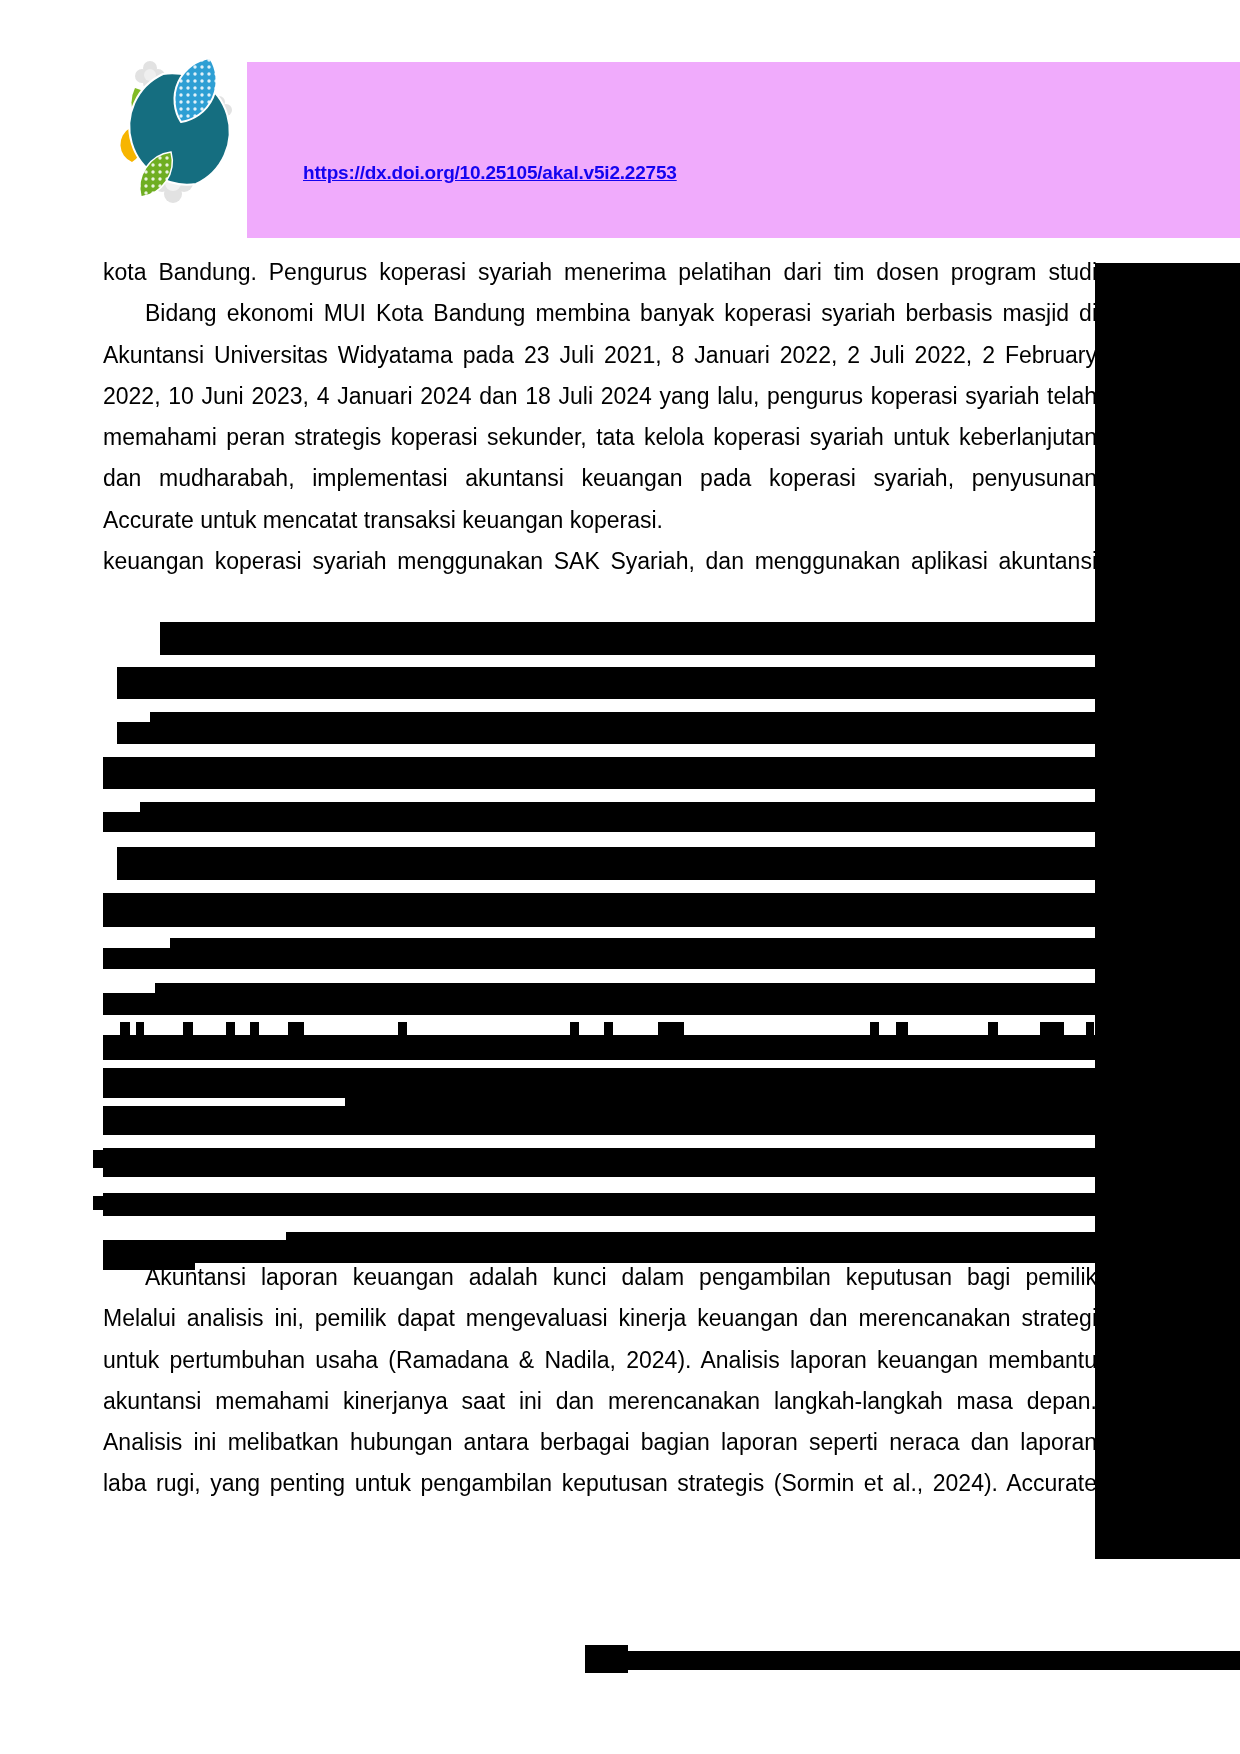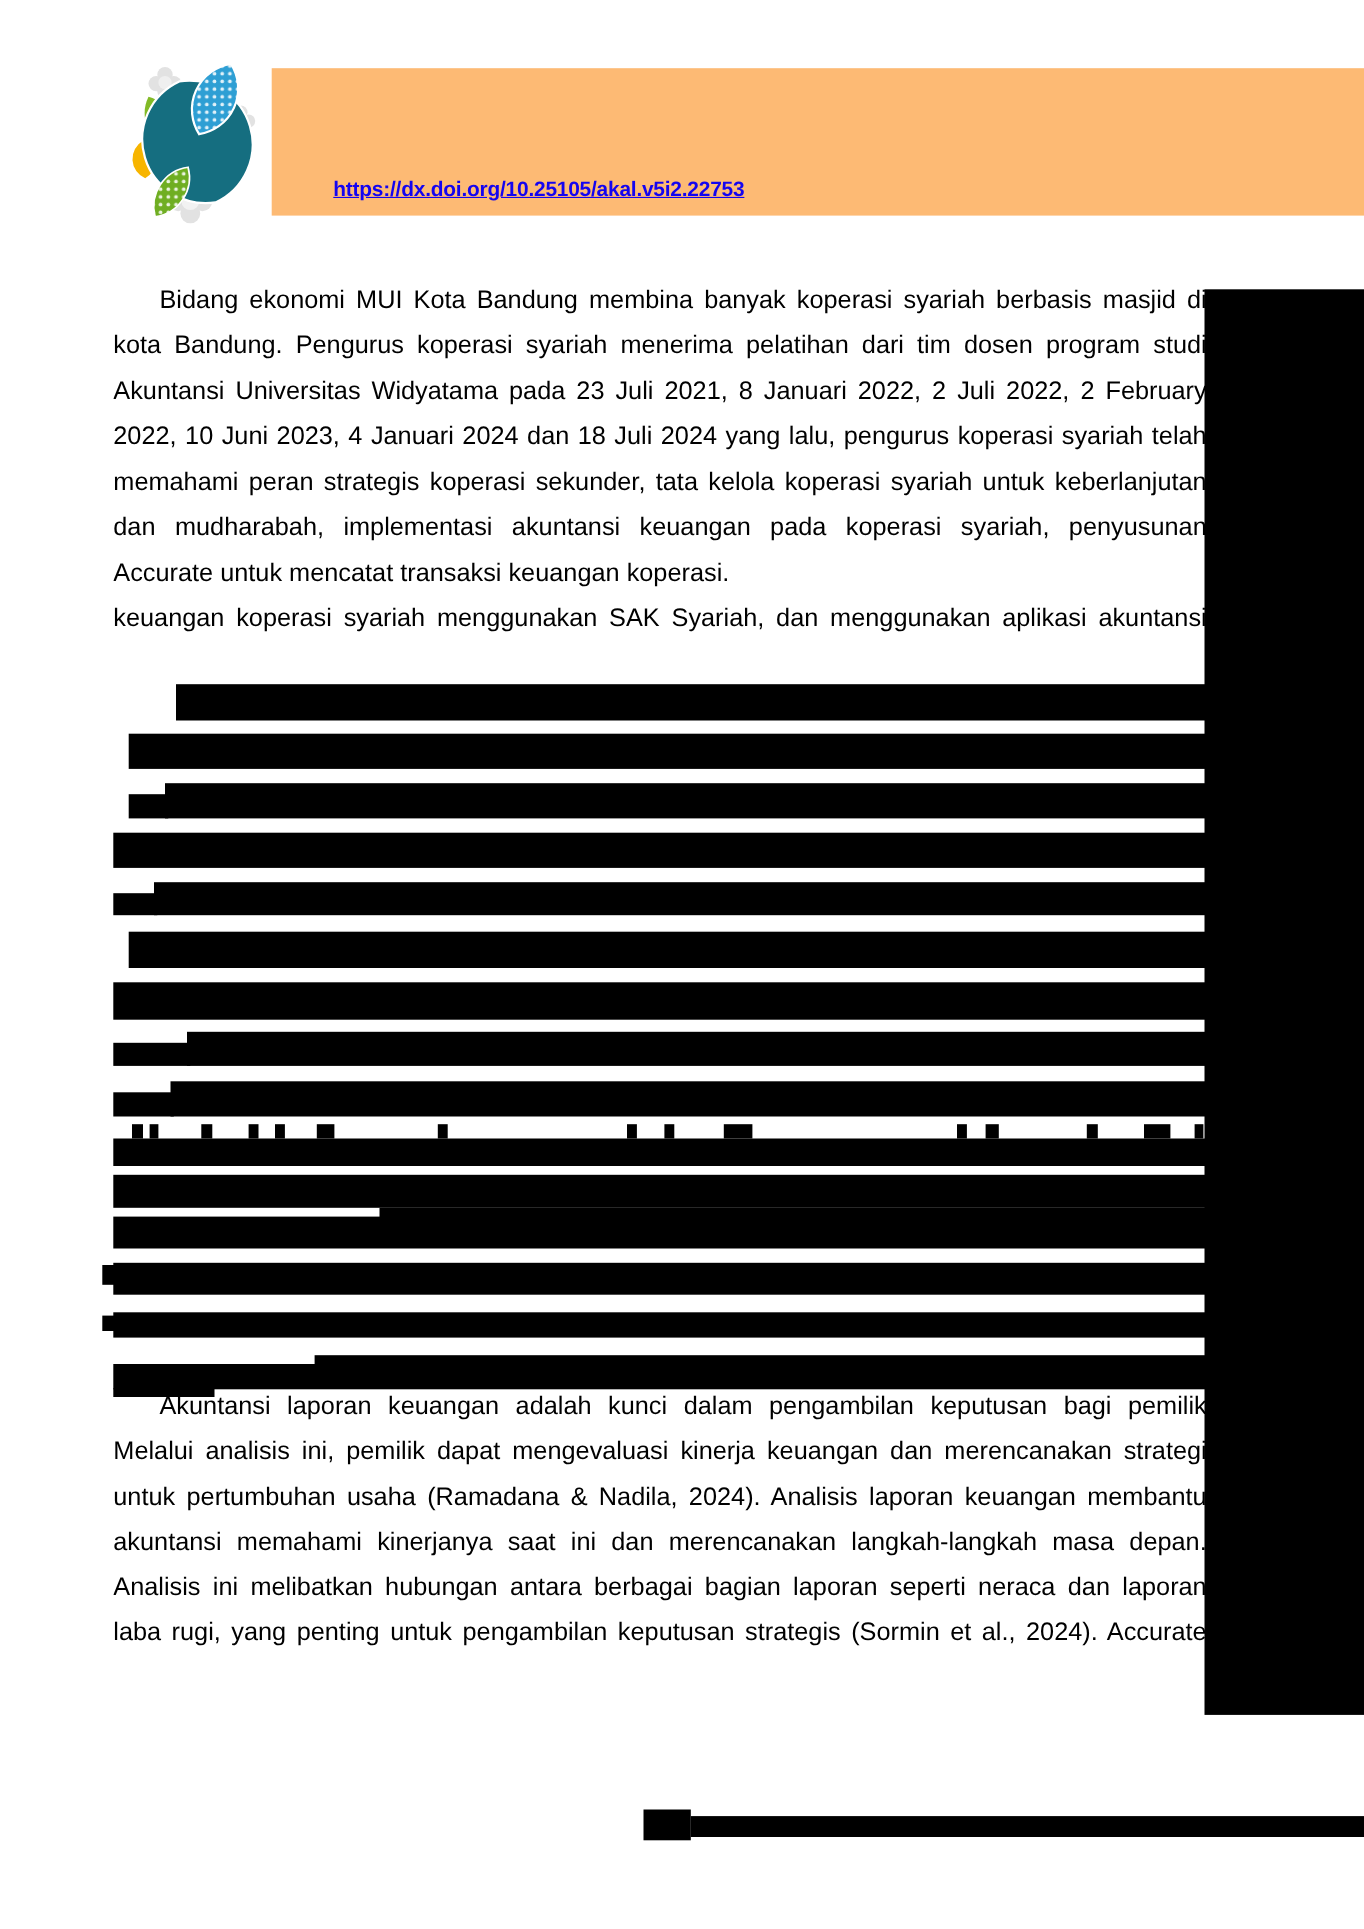--- a/index.html
+++ b/index.html
@@ -8,22 +8,22 @@
     width:1240px;height:1754px;
     background:#ffffff;
     font-family:"Liberation Sans", sans-serif;
     overflow:hidden;
     margin:0 auto;
   }
   
   .logo{position:absolute;left:115px;top:50px;width:135px;height:165px;}
   
   .header-bar{
-    position:absolute;left:247px;top:62px;width:993px;height:134px;
-    background:#fdba74;
+    position:absolute;left:247px;top:62px;width:993px;height:176px;
+    background:#f0abfc;
   }
   .doi-link{
     position:absolute;left:56px;top:100px;
     font-size:19px;font-weight:bold;
     color:#1404f0;text-decoration:underline;
     letter-spacing:-0.2px;white-space:nowrap;
   }
   
   .right-strip{
     position:absolute;left:1095px;top:263px;width:145px;height:1296px;
@@ -103,22 +103,22 @@
     </g>
   </svg>
 
   <div class="header-bar">
     <a class="doi-link" href="#">https://dx.doi.org/10.25105/akal.v5i2.22753</a>
   </div>
 
   <div class="right-strip"></div>
 
   <div class="para p1">
+    <div class="pline j">kota Bandung. Pengurus koperasi syariah menerima pelatihan dari tim dosen program studi</div>
     <div class="pline j indent">Bidang ekonomi MUI Kota Bandung membina banyak koperasi syariah berbasis masjid di</div>
-    <div class="pline j">kota Bandung. Pengurus koperasi syariah menerima pelatihan dari tim dosen program studi</div>
     <div class="pline j">Akuntansi Universitas Widyatama pada 23 Juli 2021, 8 Januari 2022, 2 Juli 2022, 2 February</div>
     <div class="pline j">2022, 10 Juni 2023, 4 Januari 2024 dan 18 Juli 2024 yang lalu, pengurus koperasi syariah telah</div>
     <div class="pline j">memahami peran strategis koperasi sekunder, tata kelola koperasi syariah untuk keberlanjutan</div>
     <div class="pline j">dan mudharabah, implementasi akuntansi keuangan pada koperasi syariah, penyusunan laporan</div>
     <div class="pline">Accurate untuk mencatat transaksi keuangan koperasi.</div>
     <div class="pline j">keuangan koperasi syariah menggunakan SAK Syariah, dan menggunakan aplikasi akuntansi</div>
   </div>
 
   <div id="redaction-layer">
       <div class="rbar" style="left: 160px; top: 622px; width: 952px; height: 33px;"></div>

